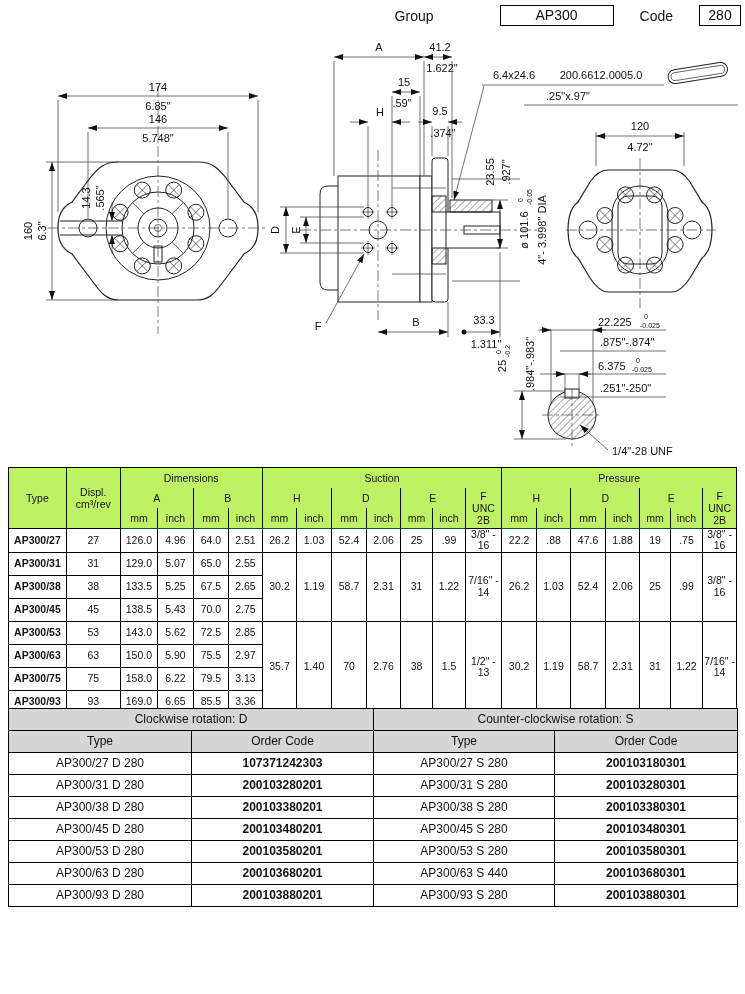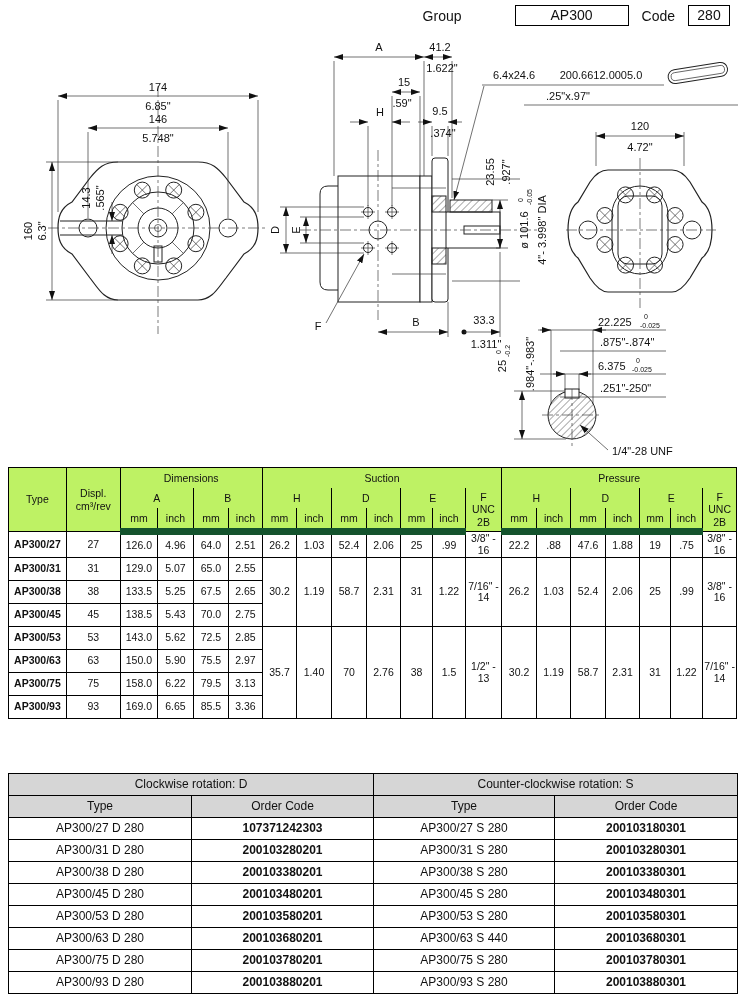--- a/index.html
+++ b/index.html
@@ -1,38 +1,38 @@
 <!DOCTYPE html>
 <html><head>
 <meta charset="utf-8">
 <style>
   html,body{margin:0;padding:0;background:#fff;}
   body{width:745px;height:994px;position:relative;font-family:"Liberation Sans",sans-serif;color:#111;overflow:hidden;}
-  .topbar{position:absolute;top:5px;right:15px;display:flex;align-items:center;gap:13px;font-size:14px;z-index:5;}
+  .topbar{position:absolute;top:5px;right:4px;display:flex;align-items:center;gap:26px;font-size:14px;z-index:5;}
   .tb-box{border:1.5px solid #000;text-align:center;font-size:14px;height:19px;line-height:19px;}
   .tb-box.group{width:112px;margin-left:40px;}
   .tb-box.code{width:40px;}
   svg.drawing{position:absolute;left:0;top:0;}
   svg text{font-family:"Liberation Sans",sans-serif;font-size:11px;fill:#111;stroke:none;}
   svg text.sm{font-size:7px;}
   .ln{stroke:#222;stroke-width:1.2;fill:none;}
   .ln2{stroke:#222;stroke-width:1;fill:#fff;}
   .lnn{stroke:#222;stroke-width:1;fill:none;}
   .thin{stroke:#333;stroke-width:.7;fill:none;}
   .cl{stroke:#444;stroke-width:.7;fill:none;stroke-dasharray:11 3 3 3;}
   .hatchf{fill:url(#hatch);stroke:#222;stroke-width:1;}
   .dot{fill:#111;stroke:none;}
   .tbl{position:absolute;left:8px;border-collapse:collapse;table-layout:fixed;}
   .tbl td{border:1px solid #000;text-align:center;vertical-align:middle;padding:0 1px;}
   #dimtable{top:467px;width:729px;font-size:10.5px;border:1.5px solid #000;}
   #dimtable thead td{border-top:none;border-bottom:none;background:#bef264;}
-  #dimtable thead tr.units td{border-bottom:7px solid #14532d;}
+  #dimtable thead tr.units td{border-bottom:1px solid #14532d;}
   #dimtable tbody td{height:22px;line-height:1.08;}
   #dimtable thead td{height:20px;line-height:1.15;}
-  #ordtable{top:773px;width:729px;font-size:12px;border:1.5px solid #000;}
+  #ordtable{top:708px;width:729px;font-size:12px;border:1.5px solid #000;}
   #ordtable td{height:21px;line-height:1.1;}
   #ordtable thead td{background:#d6d6d6;}
   .type-cell{font-weight:bold;}
   .code-cell{font-weight:bold;}
 </style>
 </head>
 <body>
 
 <div class="topbar">
   <span>Group</span>
@@ -501,25 +501,19 @@
         <td>AP300/53 S 280</td>
         <td class="code-cell">200103580301</td>
       </tr>
       <tr>
         <td>AP300/63 D 280</td>
         <td class="code-cell">200103680201</td>
         <td>AP300/63 S 440</td>
         <td class="code-cell">200103680301</td>
       </tr>
       <tr>
-        <td>AP300/75 D 280</td>
-        <td class="code-cell">200103780201</td>
-        <td>AP300/75 S 280</td>
-        <td class="code-cell">200103780301</td>
-      </tr>
-      <tr>
         <td>AP300/93 D 280</td>
         <td class="code-cell">200103880201</td>
         <td>AP300/93 S 280</td>
         <td class="code-cell">200103880301</td>
       </tr>
     </tbody>
 </table>
 
 </body></html>

